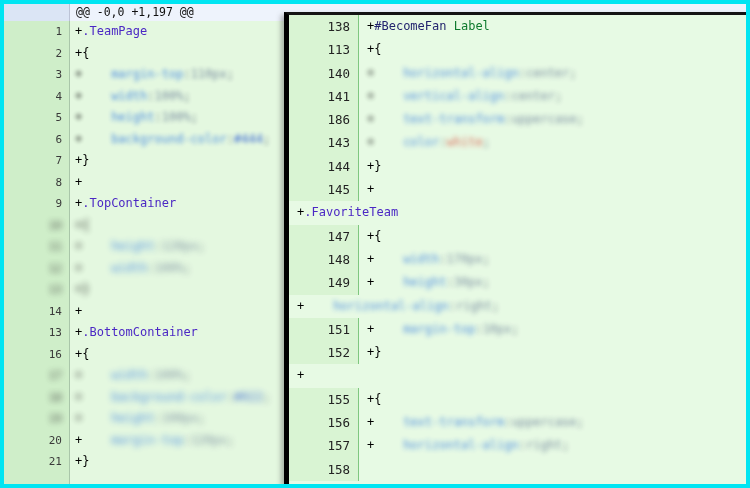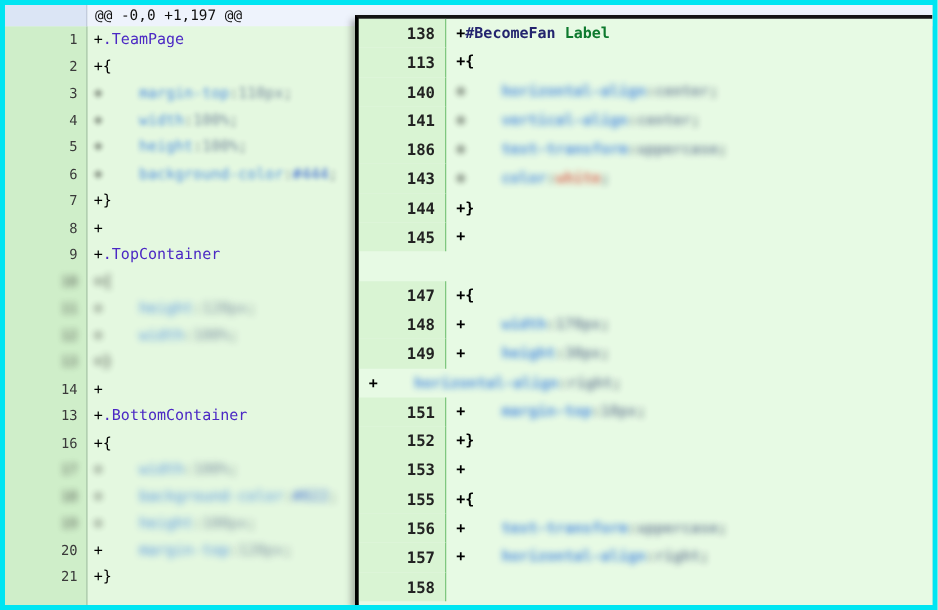--- a/index.html
+++ b/index.html
@@ -15,22 +15,22 @@
   .header-gutter{width:65px;flex:none;background:#dbe5f5;border-right:1px solid #bcc3d6;}
   .header-content{flex:1;background:#eef3fc;font-size:11.5px;line-height:17px;padding-left:6px;white-space:pre;color:#101010;}
   .left-gutter-strip{position:absolute;top:17px;bottom:0;left:0;width:65px;background:#cfeec9;border-right:1px solid #a9c6a9;z-index:0;}
   #left-rows{position:absolute;top:17px;left:0;right:0;z-index:1;}
   .lrow{display:flex;height:21.5px;line-height:21.5px;}
   .lrow .num{width:65px;flex:none;text-align:right;padding-right:7px;box-sizing:border-box;font-size:11px;color:#3a3a3a;}
   .lrow .code{flex:1;padding-left:6px;font-size:12px;white-space:pre;color:#000;}
   
   #right-pane{
     position:absolute;left:280px;top:8px;right:0;bottom:0;z-index:3;
-    background:#e7fae4;border-top:3px solid #141414;border-left:3px solid #000000;
-    overflow:hidden;box-shadow:-3px 3px 5px rgba(90,90,90,.45);font-weight:bold;
+    background:#e7fae4;border-top:3px solid #141414;border-left:5px solid #000000;
+    overflow:hidden;box-shadow:-3px 3px 5px rgba(90,90,90,.45);
   }
   .rrow{display:flex;height:23.3px;line-height:23.3px;}
   .rrow .num{width:70px;flex:none;text-align:right;padding-right:8px;box-sizing:border-box;font-size:12.5px;color:#222;background:#d9f4d3;border-right:1px solid #7fc77f;}
   .rrow .code{flex:1;padding-left:8px;font-size:12px;white-space:pre;color:#000;}
   
   .blur-a{filter:blur(2px);opacity:.92;}
   .blur-b{filter:blur(3px);opacity:.88;}
   .blur-c{filter:blur(2.6px);opacity:.9;}
 </style>
 </head>
@@ -158,20 +158,21 @@
       </div>
       <div class="rrow">
         <span class="num">144</span>
         <span class="code"><span style="color: rgb(0, 0, 0);">+}</span></span>
       </div>
       <div class="rrow">
         <span class="num">145</span>
         <span class="code"><span style="color: rgb(0, 0, 0);">+</span></span>
       </div>
       <div class="rrow">
+        <span class="code"><span style="color: rgb(0, 0, 0);">+</span><span style="color: rgb(75, 40, 196);">.FavoriteTeam</span></span>
       </div>
       <div class="rrow">
         <span class="num">147</span>
         <span class="code"><span style="color: rgb(0, 0, 0);">+{</span></span>
       </div>
       <div class="rrow">
         <span class="num">148</span>
         <span class="code"><span style="color: rgb(0, 0, 0);">+</span><span class="blur-c" style="color: rgb(0, 0, 0);">    </span><span class="blur-c" style="color: rgb(68, 134, 224);">width</span><span class="blur-c" style="color: rgb(90, 107, 122);">:</span><span class="blur-c" style="color: rgb(112, 131, 154);">170px</span><span class="blur-c" style="color: rgb(90, 107, 122);">;</span></span>
       </div>
       <div class="rrow">
@@ -183,21 +184,20 @@
       </div>
       <div class="rrow">
         <span class="num">151</span>
         <span class="code"><span style="color: rgb(0, 0, 0);">+</span><span class="blur-c" style="color: rgb(0, 0, 0);">    </span><span class="blur-c" style="color: rgb(68, 134, 224);">margin-top</span><span class="blur-c" style="color: rgb(90, 107, 122);">:</span><span class="blur-c" style="color: rgb(112, 131, 154);">10px</span><span class="blur-c" style="color: rgb(90, 107, 122);">;</span></span>
       </div>
       <div class="rrow">
         <span class="num">152</span>
         <span class="code"><span style="color: rgb(0, 0, 0);">+}</span></span>
       </div>
       <div class="rrow">
-        <span class="num">153</span>
         <span class="code"><span style="color: rgb(0, 0, 0);">+</span></span>
       </div>
       <div class="rrow">
         <span class="num">155</span>
         <span class="code"><span style="color: rgb(0, 0, 0);">+{</span></span>
       </div>
       <div class="rrow">
         <span class="num">156</span>
         <span class="code"><span style="color: rgb(0, 0, 0);">+</span><span class="blur-c" style="color: rgb(0, 0, 0);">    </span><span class="blur-c" style="color: rgb(68, 134, 224);">text-transform</span><span class="blur-c" style="color: rgb(90, 107, 122);">:</span><span class="blur-c" style="color: rgb(112, 131, 154);">uppercase</span><span class="blur-c" style="color: rgb(90, 107, 122);">;</span></span>
       </div>

